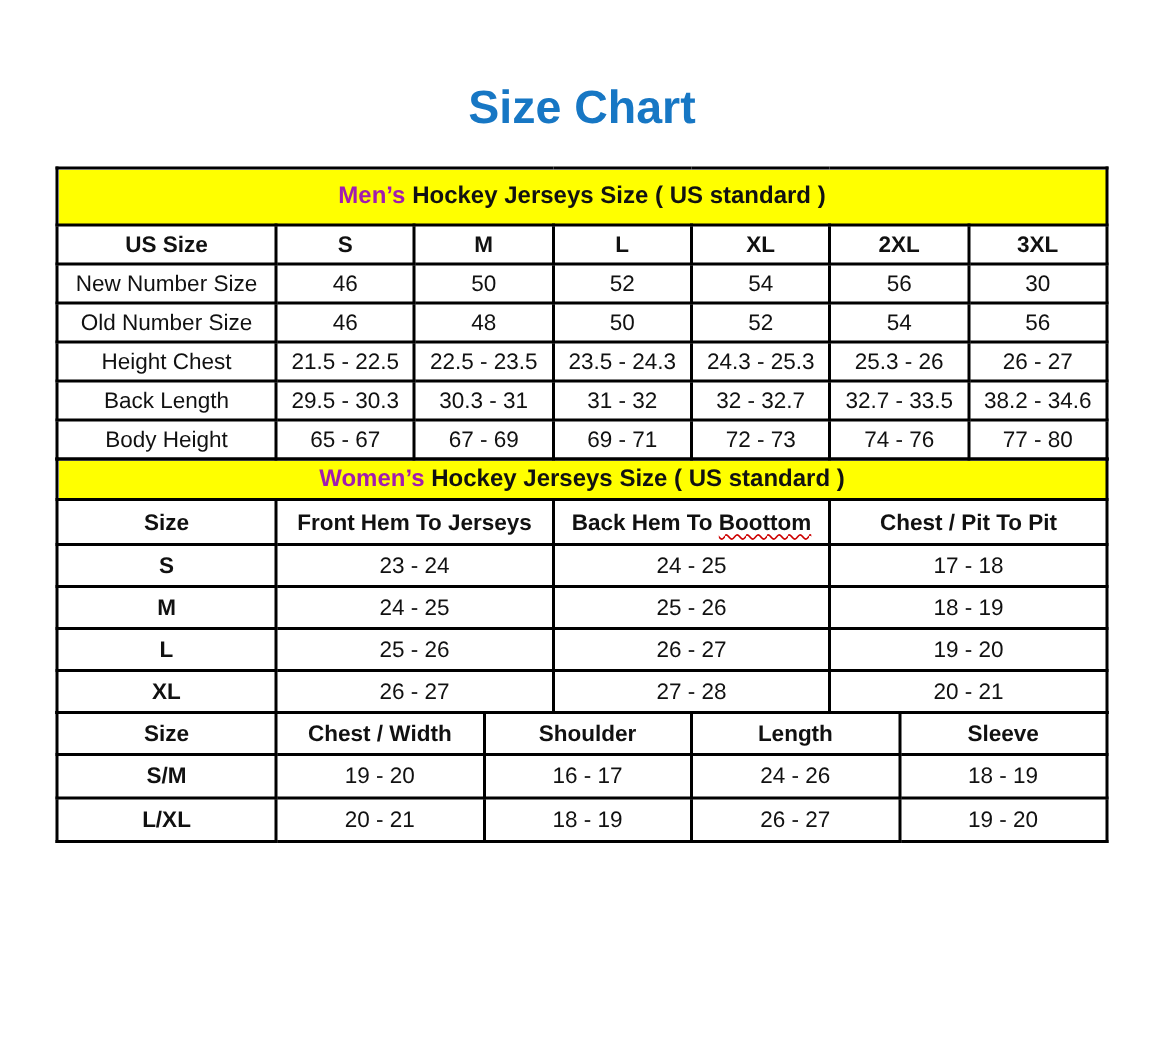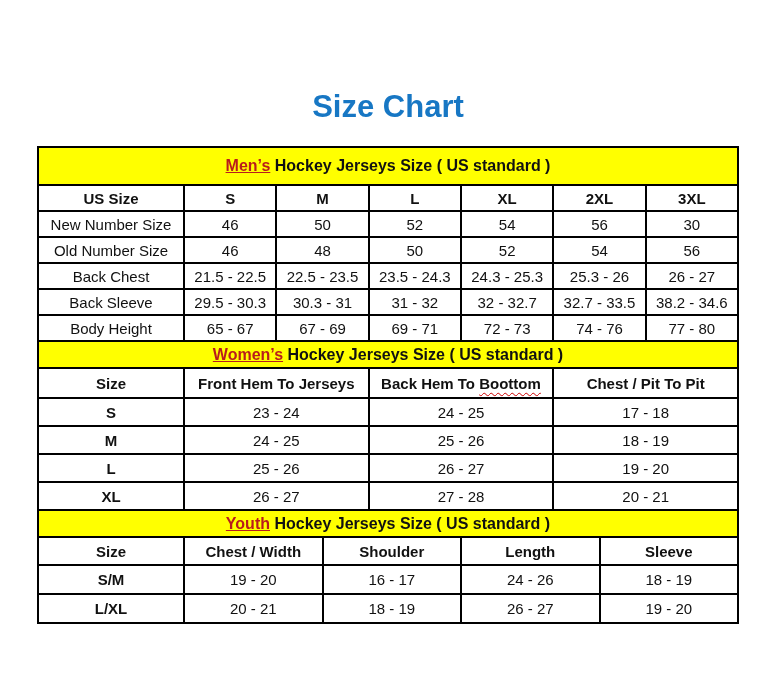--- a/index.html
+++ b/index.html
@@ -5,21 +5,21 @@
   * { box-sizing: border-box; }
   html, body { margin: 0; padding: 0; }
   body {
     width: 776px; height: 692px;
     background: #ffffff;
     font-family: "Liberation Sans", sans-serif;
     color: #111111;
   }
   .title {
     margin: 0;
-    padding-top: 90px;
+    padding-top: 55px;
     text-align: center;
     font-size: 31px;
     line-height: 34px;
     font-weight: 700;
     color: #1777C4;
   }
   .tables { width: 702px; margin: 22px auto 0 auto; }
   table {
     border-collapse: collapse;
     table-layout: fixed;
@@ -35,21 +35,21 @@
     font-weight: 400;
     color: #111111;
     overflow: hidden;
     white-space: nowrap;
   }
   .band td {
     background: #FFFF00;
     font-weight: 700;
     font-size: 16px;
   }
-  .band .accent { color: #b91c1c; text-decoration: underline; }
+  .band .accent { color: #a21caf; }
   .head th { font-weight: 700; }
   .t-men  .band td { height: 38px; }
   .t-men  .head th { height: 26px; }
   .t-men  .data td { height: 26px; text-align: center; }
   .t-women .band td { height: 27px; }
   .t-women .head th { height: 30px; }
   .t-women .data td { height: 28px; }
   .t-youth .band td { height: 27px; }
   .t-youth .head th { height: 28px; }
   .t-youth .data td { height: 29px; }
@@ -105,30 +105,30 @@
         <tr class="data">
           <td class="lbl">Old Number Size</td>
           <td>46</td>
           <td>48</td>
           <td>50</td>
           <td>52</td>
           <td>54</td>
           <td>56</td>
         </tr>
         <tr class="data">
-          <td class="lbl">Back Chest</td>
+          <td class="lbl">Height Chest</td>
           <td>21.5 - 22.5</td>
           <td>22.5 - 23.5</td>
           <td>23.5 - 24.3</td>
           <td>24.3 - 25.3</td>
           <td>25.3 - 26</td>
           <td>26 - 27</td>
         </tr>
         <tr class="data">
-          <td class="lbl">Back Sleeve</td>
+          <td class="lbl">Back Length</td>
           <td>29.5 - 30.3</td>
           <td>30.3 - 31</td>
           <td>31 - 32</td>
           <td>32 - 32.7</td>
           <td>32.7 - 33.5</td>
           <td>38.2 - 34.6</td>
         </tr>
         <tr class="data">
           <td class="lbl">Body Height</td>
           <td>65 - 67</td>
@@ -187,23 +187,20 @@
 
     <table class="t-youth">
       <colgroup>
           <col style="width:146px">
           <col>
           <col>
           <col>
           <col>
         </colgroup>
       <tbody>
-        <tr class="band">
-          <td colspan="5"><span class="accent">Youth</span><span> Hockey Jerseys Size ( US standard )</span></td>
-        </tr>
         <tr class="head">
           <th>Size</th>
           <th>Chest / Width</th>
           <th>Shoulder</th>
           <th>Length</th>
           <th>Sleeve</th>
         </tr>
         <tr class="data">
           <td class="lbl">S/M</td>
           <td>19 - 20</td>

